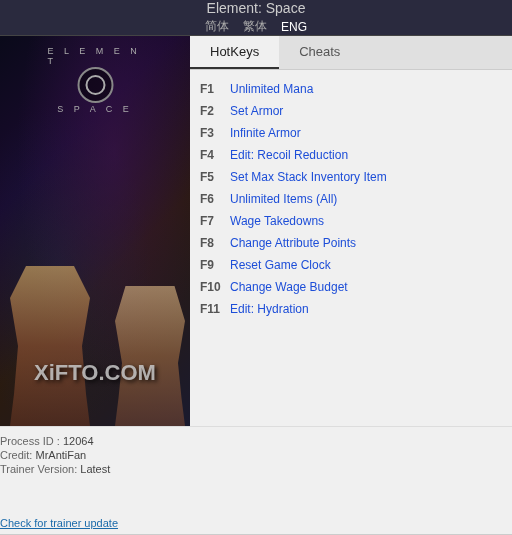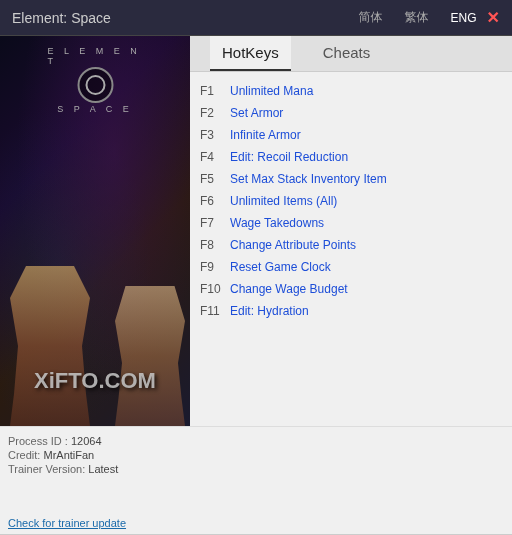--- a/index.html
+++ b/index.html
@@ -14,31 +14,32 @@
     }
 
     
     #title-bar {
       display: flex;
       align-items: center;
       background: #2a2a3e;
       height: 36px;
       padding: 0 12px;
       border-bottom: 1px solid #444;
+      flex-direction: column;
     }
     #title-text {
       flex: 1;
       font-size: 14px;
       color: #ccc;
       font-weight: 500;
     }
     #lang-buttons {
       display: flex;
       align-items: center;
-      gap: 14px;
+      gap: 6px;
     }
     .lang-btn {
       font-size: 12px;
       color: #aaa;
       cursor: pointer;
       padding: 2px 4px;
       border-radius: 3px;
     }
     .lang-btn.active {
       color: #ffffff;
@@ -106,21 +107,21 @@
     .logo-icon::after {
       content: '';
       width: 16px;
       height: 16px;
       border: 2px solid #aaa;
       border-radius: 50%;
     }
     
     .watermark {
       position: absolute;
-      bottom: 32px;
+      bottom: 40px;
       left: 50%;
       transform: translateX(-50%);
       font-size: 22px;
       font-weight: bold;
       color: rgba(200,200,200,0.85);
       text-shadow: 2px 2px 4px rgba(0,0,0,0.8);
       white-space: nowrap;
       z-index: 10;
       font-family: Arial Black, sans-serif;
     }
@@ -160,26 +161,25 @@
       flex-direction: column;
     }
 
     
     #tabs {
       display: flex;
       background: #e0e0e0;
       border-bottom: 1px solid #ccc;
     }
     .tab {
-      padding: 8px 12px;
-      font-size: 15px;
+      padding: 8px 20px;
+      font-size: 13px;
       color: #555;
       cursor: pointer;
       border-bottom: 2px solid transparent;
-      margin-left: 20px;
     }
     .tab.active {
       color: #222;
       border-bottom: 2px solid #333;
       background: #f0f0f0;
     }
 
     
     #cheat-list {
       flex: 1;
@@ -189,35 +189,35 @@
     .cheat-item {
       display: flex;
       align-items: center;
       padding: 2px 0;
       font-size: 12px;
       color: #333;
       line-height: 1.5;
     }
     .cheat-key {
       color: #555;
-      font-weight: 400;
+      font-weight: 700;
       min-width: 30px;
       font-size: 12px;
     }
     .cheat-desc {
       color: #1d4ed8;
       font-size: 12px;
     }
 
     
     #info-panel {
       height: 108px;
       background: #f0f0f0;
       border-top: 1px solid #ddd;
-      padding: 8px 8px;
+      padding: 8px 0;
       display: flex;
       flex-direction: column;
       justify-content: space-between;
       gap: 2px;
     }
     .info-line {
       font-size: 11px;
       color: #444;
     }
     .info-line .label {

